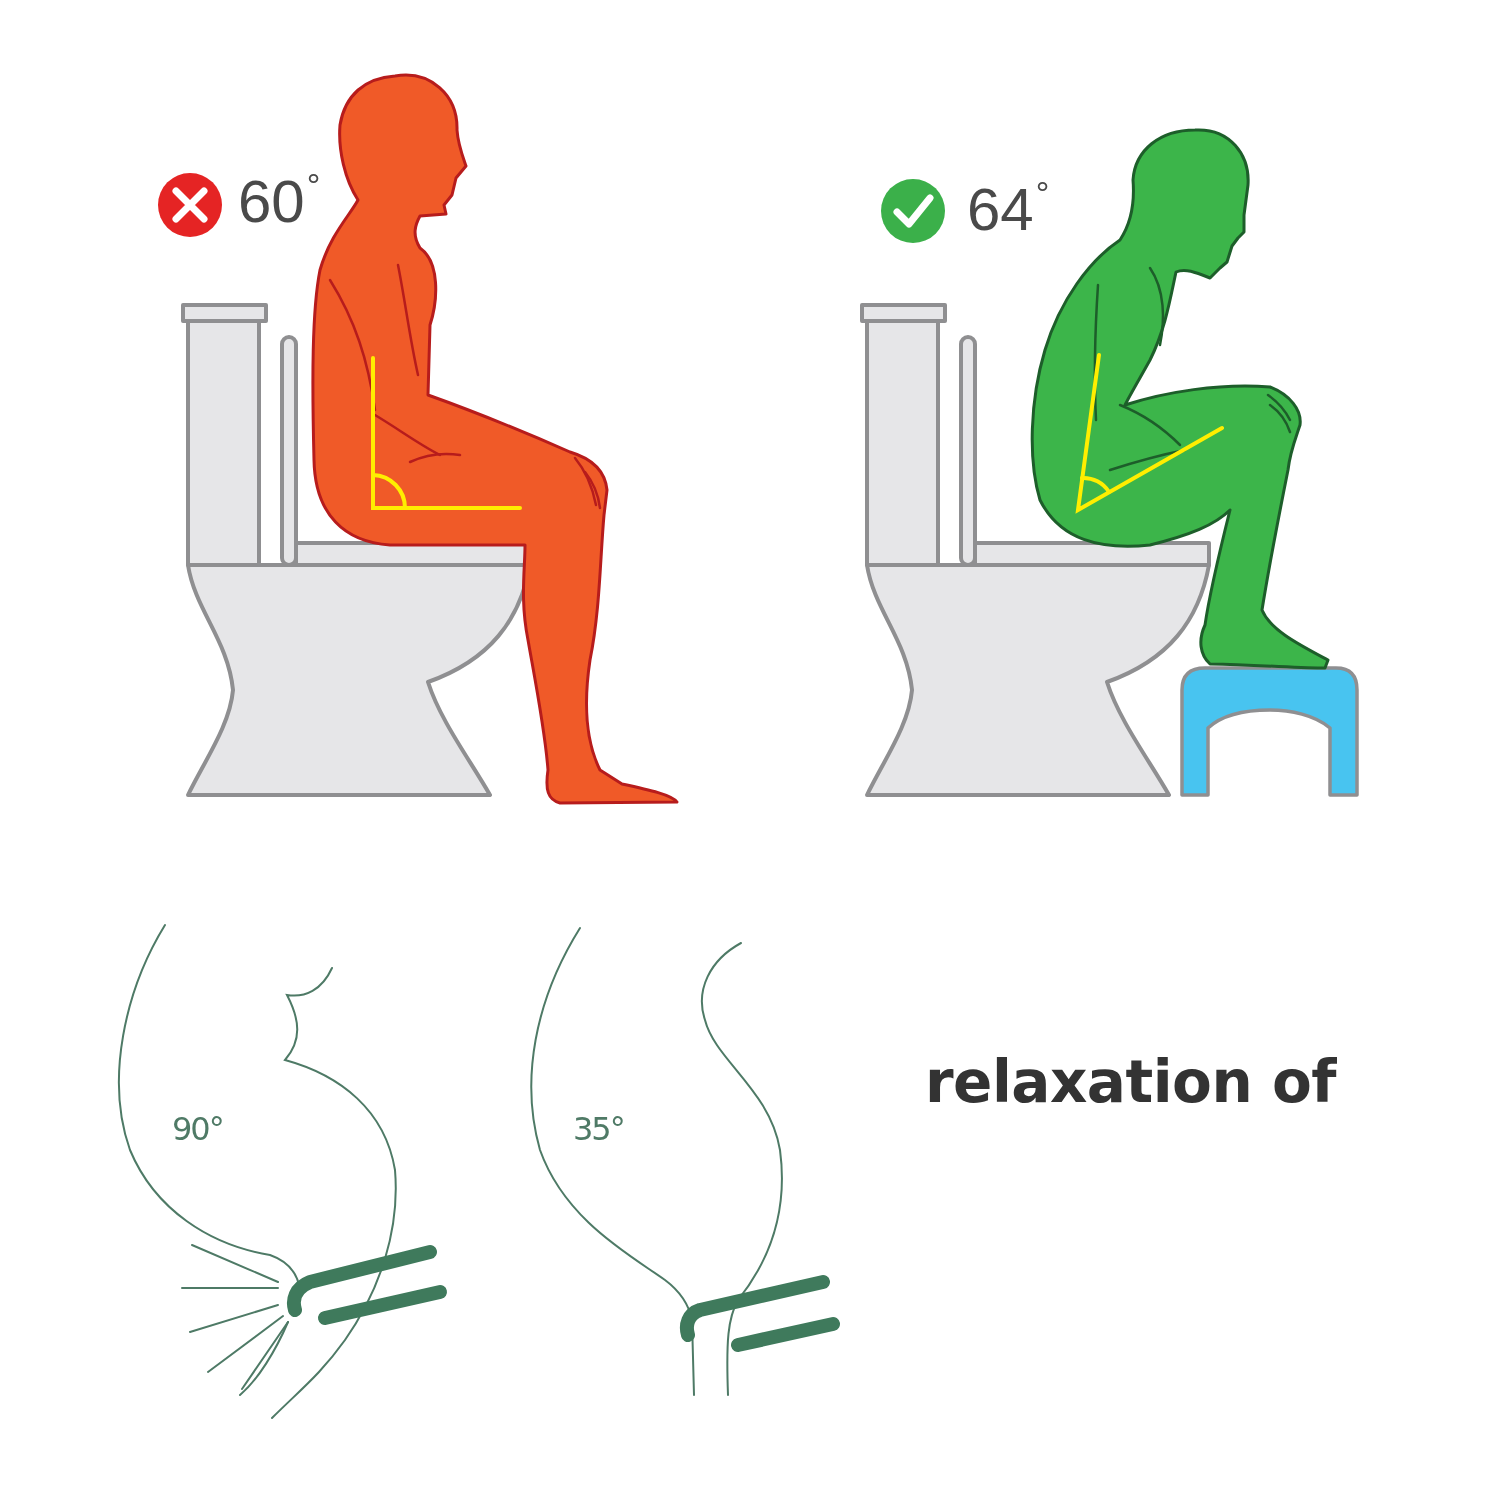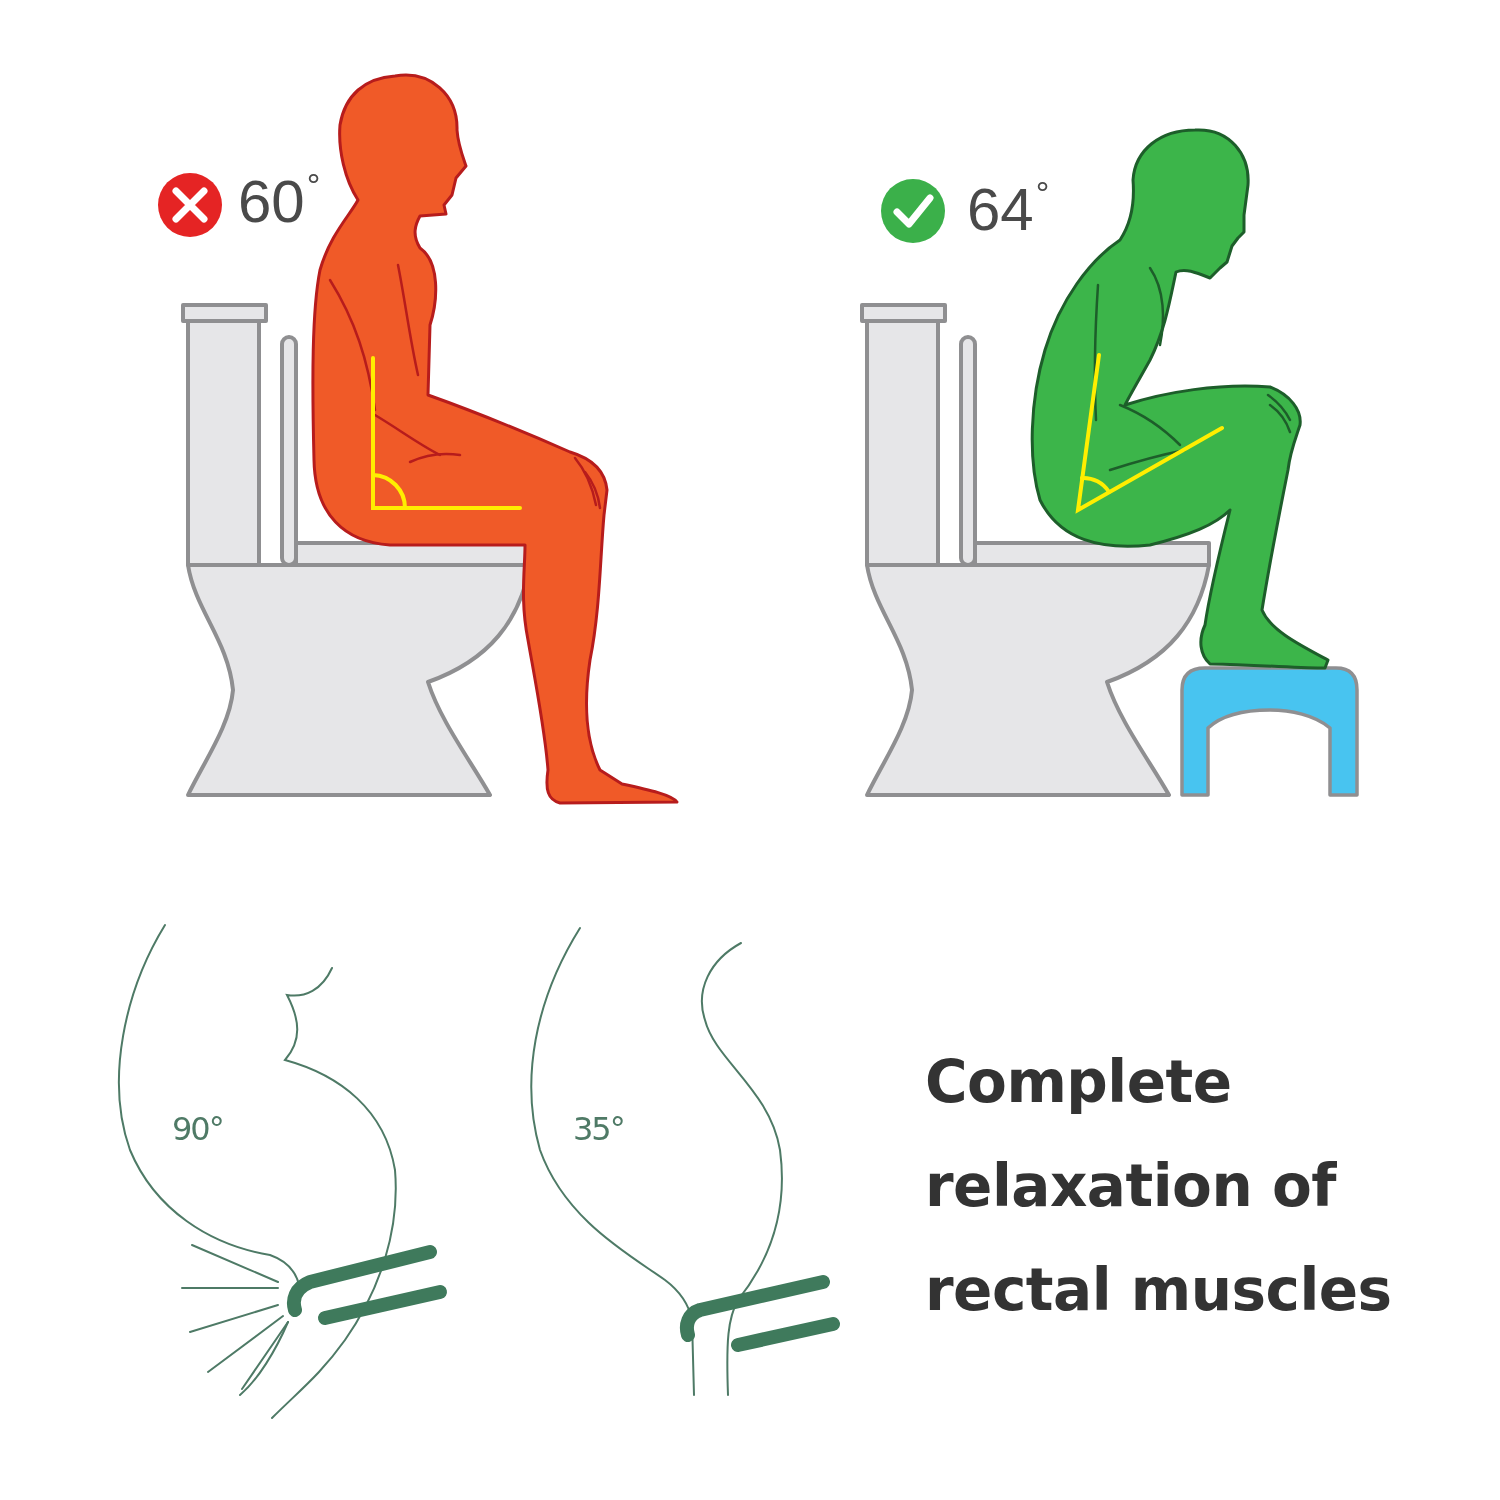--- a/index.html
+++ b/index.html
@@ -162,16 +162,14 @@
     <path d="M741 943 C710 960 695 990 705 1020 C715 1060 770 1090 780 1150 C788 1210 770 1260 738 1300 C728 1318 726 1340 728 1395"></path>
   </g>
   <g fill="none" stroke="#3f7a5c" stroke-width="14" stroke-linecap="round" stroke-linejoin="round">
     <path d="M823 1282 L700 1310 C688 1314 685 1325 688 1335"></path>
     <path d="M833 1324 L738 1345"></path>
   </g>
   <text x="573" y="1140" fill="#4f7a66" font-size="32" font-family="DejaVu Sans, sans-serif" letter-spacing="-2">35°</text>
 </svg>
 
 <div class="headline">
-  <div>Complete</div>
   <div>relaxation of</div>
-  <div>rectal muscles</div>
 </div>
 
 </body></html>

